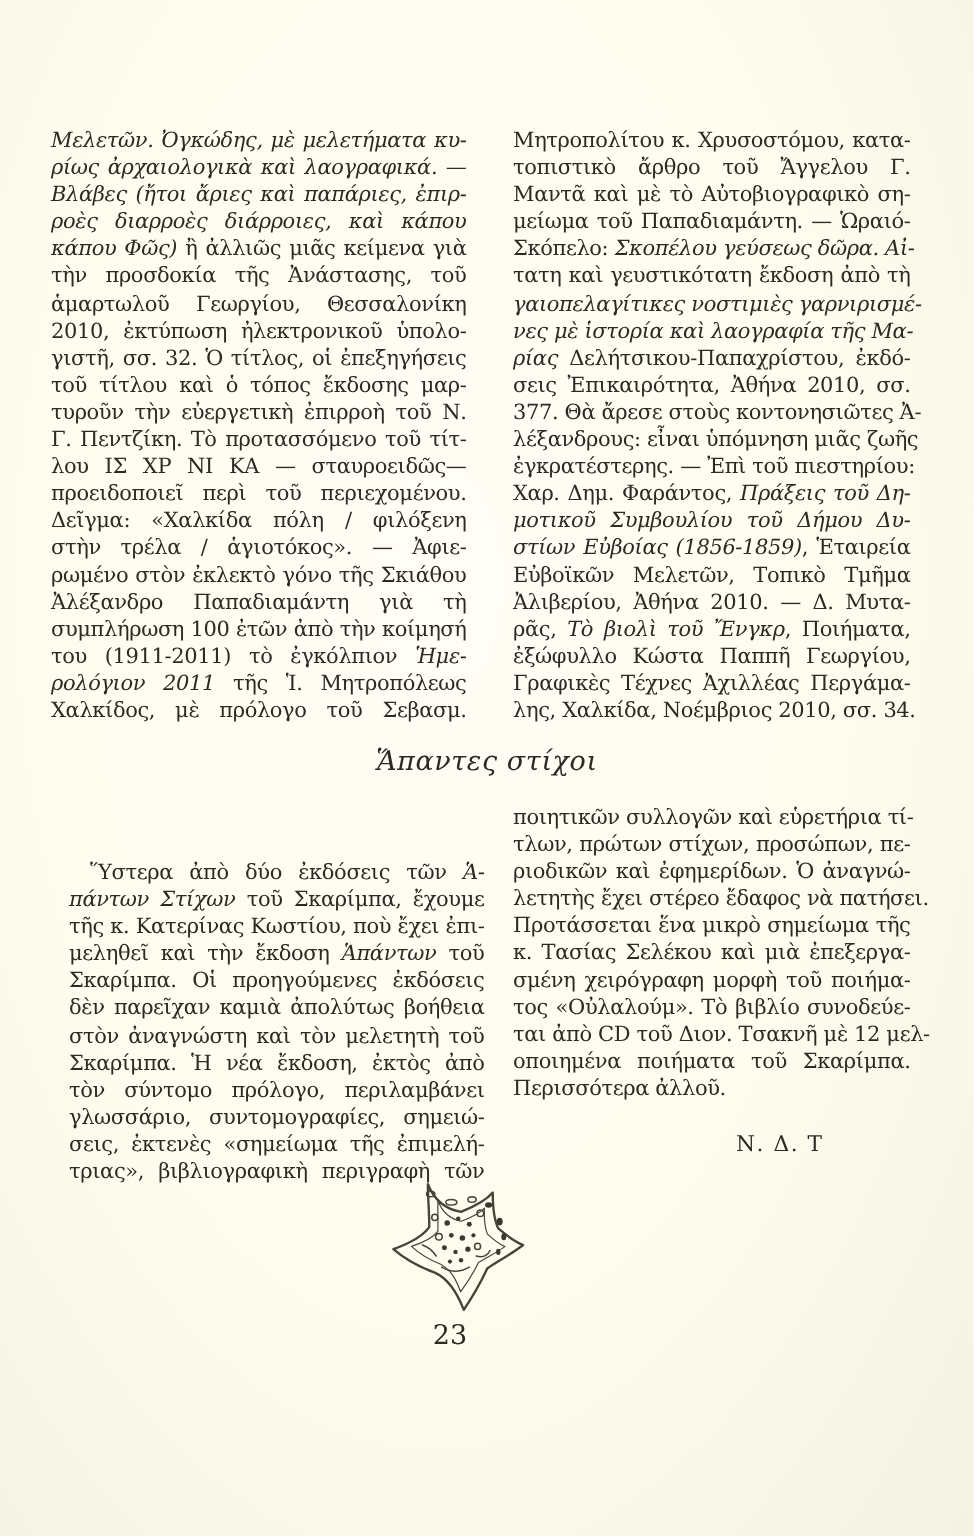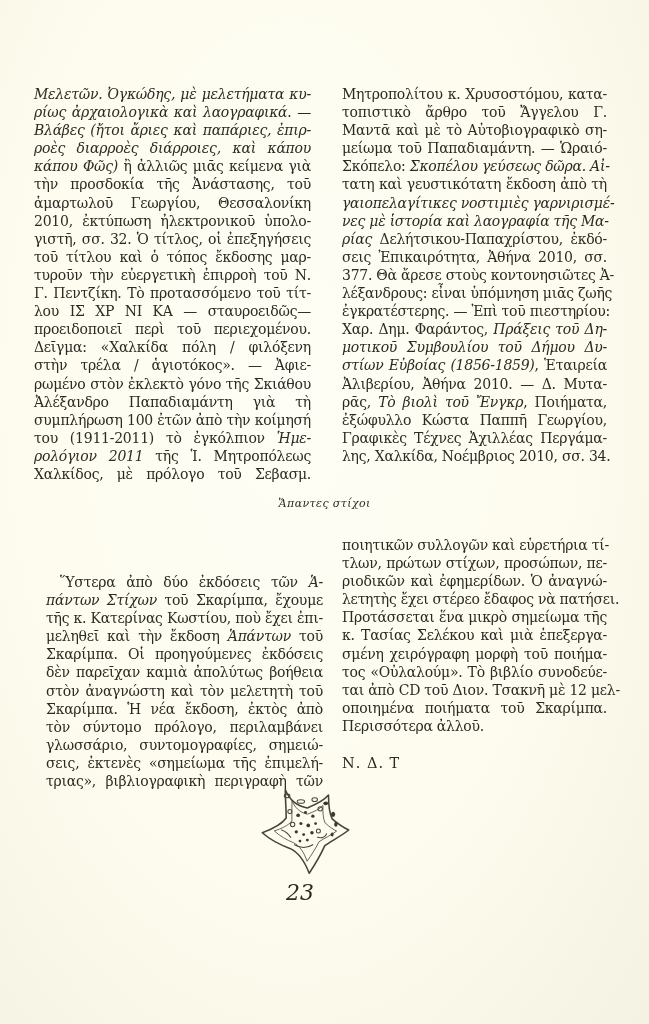--- a/index.html
+++ b/index.html
@@ -24,38 +24,38 @@
     text-align-last:justify;
     white-space:nowrap;
   }
   .line.nj  { text-align-last:left; }
   .line.ind { text-indent:14px; }
   .it { font-style:italic; }
   .section-heading {
     position:absolute; top:497px; left:0; width:649px;
     text-align:center;
     font-style:italic;
-    font-size:11px;
+    font-size:18px;
     letter-spacing:0.4px;
   }
   .signature {
     position:absolute; top:755px; left:342px; width:265px;
     box-sizing:border-box;
     padding-right:58px;
+    text-align:right;
     font-size:14.5px;
     letter-spacing:1px;
   }
   .ornament {
     position:absolute; left:258px; top:784px; width:95px; height:92px;
   }
   .page-number {
     position:absolute; top:880px; left:258px; width:84px;
     text-align:center;
-    font-size:22px;
-    font-style:italic;
+    font-size:18px;
   }
 </style>
 </head>
 <body>
 
 <div class="page">
 
   <div class="col col-s1-left">
       <div class="line"><span class="it">Μελετῶν. Ὀγκώδης, μὲ μελετήματα κυ-</span></div>
       <div class="line"><span class="it">ρίως ἀρχαιολογικὰ καὶ λαογραφικά. —</span></div>
@@ -91,20 +91,21 @@
       <div class="line"><span class="it">γαιοπελαγίτικες νοστιμιὲς γαρνιρισμέ-</span></div>
       <div class="line"><span class="it">νες μὲ ἱστορία καὶ λαογραφία τῆς Μα-</span></div>
       <div class="line"><span class="it">ρίας</span><span> Δελήτσικου-Παπαχρίστου, ἐκδό-</span></div>
       <div class="line"><span>σεις Ἐπικαιρότητα, Ἀθήνα 2010, σσ.</span></div>
       <div class="line"><span>377. Θὰ ἄρεσε στοὺς κοντονησιῶτες Ἀ-</span></div>
       <div class="line"><span>λέξανδρους: εἶναι ὑπόμνηση μιᾶς ζωῆς</span></div>
       <div class="line"><span>ἐγκρατέστερης. — Ἐπὶ τοῦ πιεστηρίου:</span></div>
       <div class="line"><span>Χαρ. Δημ. Φαράντος, </span><span class="it">Πράξεις τοῦ Δη-</span></div>
       <div class="line"><span class="it">μοτικοῦ Συμβουλίου τοῦ Δήμου Δυ-</span></div>
       <div class="line"><span class="it">στίων Εὐβοίας (1856-1859)</span><span>, Ἑταιρεία</span></div>
+      <div class="line"><span>Εὐβοϊκῶν Μελετῶν, Τοπικὸ Τμῆμα</span></div>
       <div class="line"><span>Ἀλιβερίου, Ἀθήνα 2010. — Δ. Μυτα-</span></div>
       <div class="line"><span>ρᾶς, </span><span class="it">Τὸ βιολὶ τοῦ Ἔνγκρ</span><span>, Ποιήματα,</span></div>
       <div class="line"><span>ἐξώφυλλο Κώστα Παππῆ Γεωργίου,</span></div>
       <div class="line"><span>Γραφικὲς Τέχνες Ἀχιλλέας Περγάμα-</span></div>
       <div class="line nj"><span>λης, Χαλκίδα, Νοέμβριος 2010, σσ. 34.</span></div>
     </div>
 
   <div class="section-heading">Ἅπαντες στίχοι</div>
 
   <div class="col col-s2-left">

